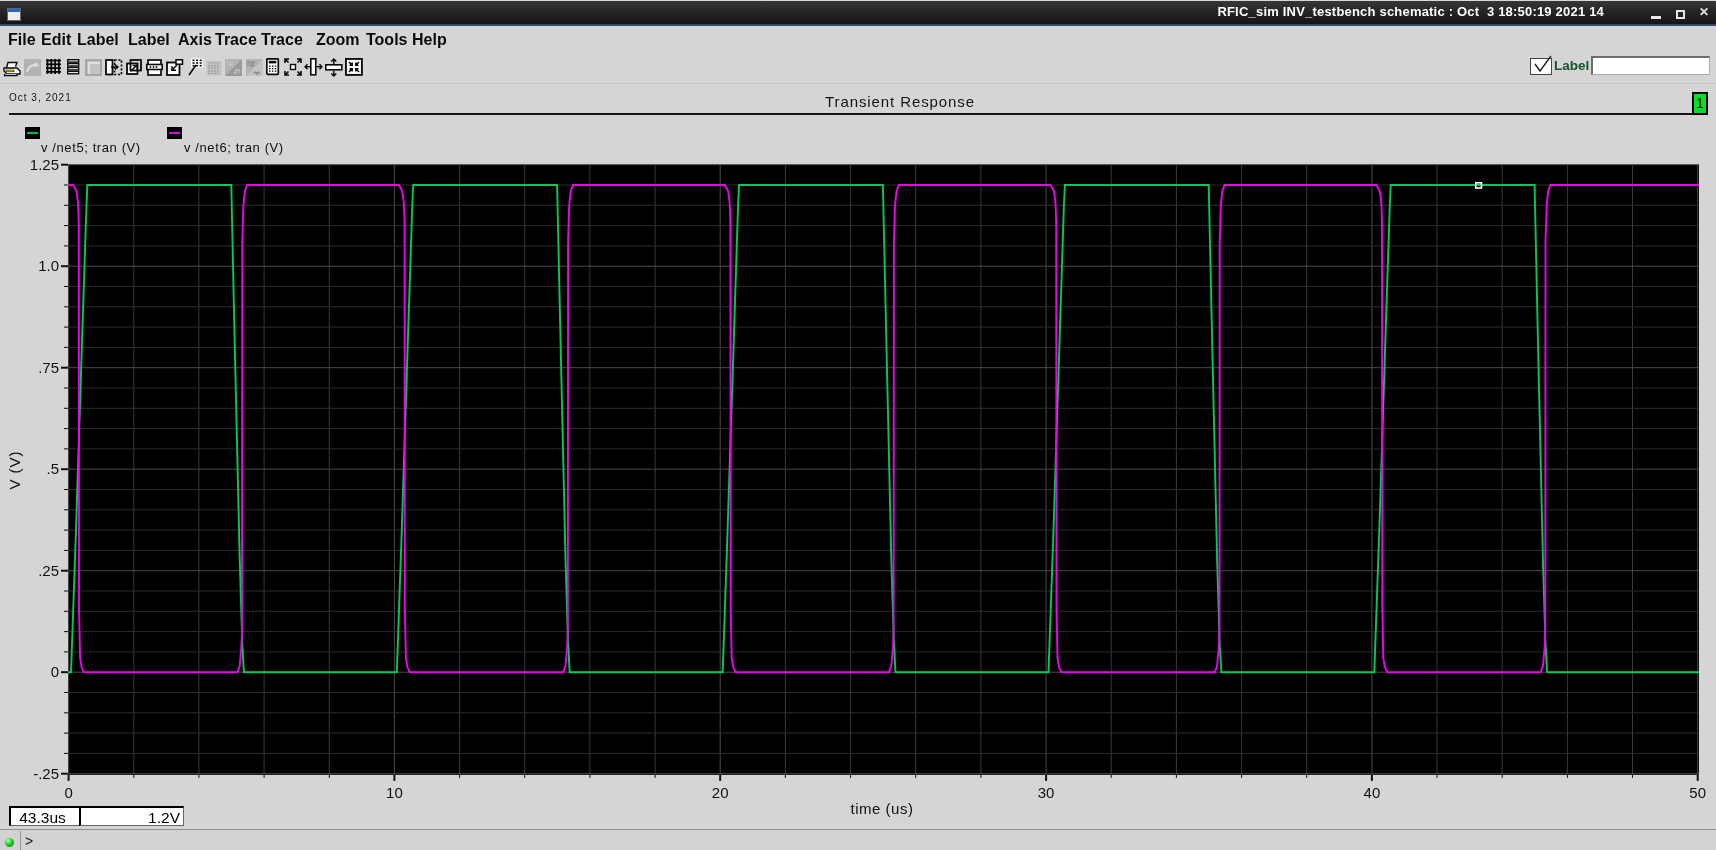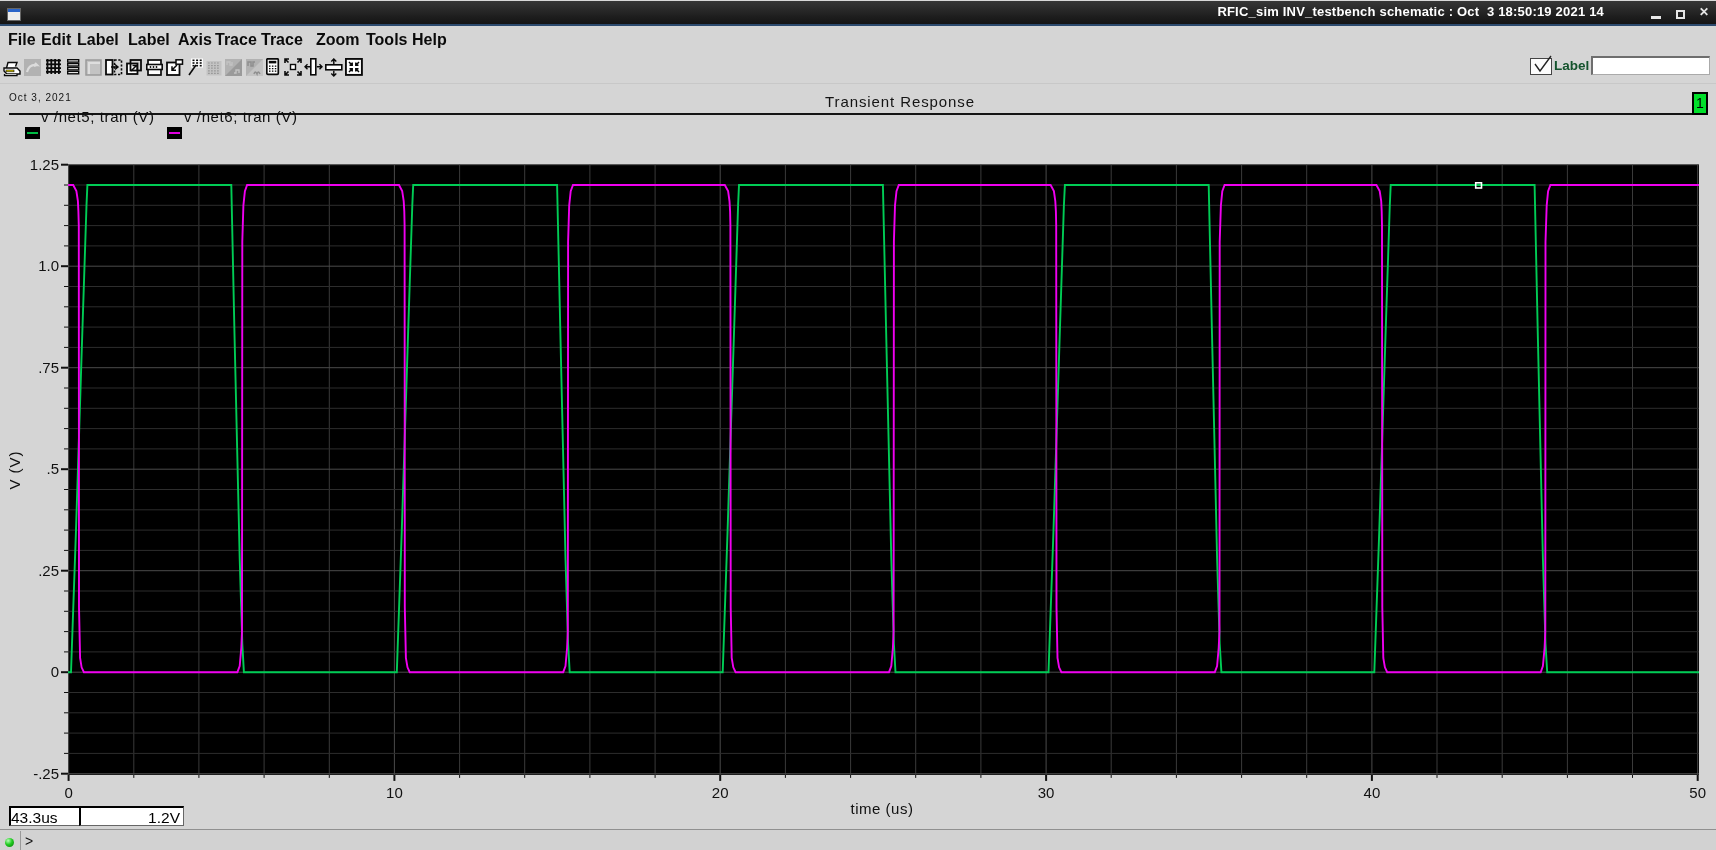--- a/index.html
+++ b/index.html
@@ -17,24 +17,24 @@
 .ticon{position:absolute;top:8px}
 .cklabel{left:1554px;top:58px;font-weight:bold;font-size:13.5px;color:#14532d}
 .ckbox{left:1530px;top:58px;width:22px;height:17px;background:#fcfcfc;border:1px solid #444}
 .tinput{left:1591px;top:56px;width:119px;height:19px;background:#fff;border-top:2px solid #6e6e6e;border-left:2px solid #6e6e6e;border-right:1px solid #aaa;border-bottom:1px solid #aaa}
 .hdrdate{left:9px;top:91.5px;font-size:10px;letter-spacing:1px;color:#141414}
 .hdrtitle{left:0;top:93px;width:1800px;text-align:center;font-size:15px;letter-spacing:0.9px;color:#141414}
 .hdrline{left:9px;top:113px;width:1684px;height:2px;background:#141414}
 .grnbox{left:1692px;top:92px;width:16px;height:23px;background:#00e02a;border:2px solid #000;text-align:center;font-size:14px;color:#000;line-height:19px}
 .sw{position:absolute;top:127px;width:15px;height:12px;background:#000}
 .swline{position:absolute;left:2px;top:5px;width:11px;height:2px}
-.legtxt{position:absolute;top:108px;font-size:15px;letter-spacing:0.6px;color:#0d0d0d}
+.legtxt{position:absolute;top:140px;font-size:13px;letter-spacing:0.6px;color:#0d0d0d}
 .ax{font-family:"Liberation Sans",sans-serif;font-size:15px;fill:#111}
 .ax2{font-family:"Liberation Sans",sans-serif;font-size:15px;letter-spacing:0.5px;fill:#111}
-.vbox1{left:9px;top:806px;width:70px;height:20px;background:#fff;border-top:2px solid #000;border-left:2px solid #000;border-bottom:1px solid #666;font-size:15.5px;color:#000;text-align:left;padding:1px 5px 0 0}
+.vbox1{left:9px;top:806px;width:70px;height:20px;background:#fff;border-top:2px solid #000;border-left:2px solid #000;border-bottom:1px solid #666;font-size:15.5px;color:#000;text-align:center;padding:1px 5px 0 0}
 .vbox2{left:79px;top:806px;width:105px;height:20px;background:#fff;border-top:2px solid #000;border-left:2px solid #000;border-bottom:1px solid #666;border-right:1px solid #666;font-size:15.5px;color:#000;text-align:right;padding:1px 3px 8px 0}
 .statusbar{left:0;top:829px;width:1716px;height:21px;background:#d2d2d2;border-top:1px solid #909090}
 .sdiv{left:20px;top:831px;width:1px;height:19px;background:#999}
 .led{left:5px;top:838px;width:9px;height:9px;border-radius:50%;background:radial-gradient(circle at 35% 30%,#b8ffb8,#22cc22 45%,#067806)}
 .prompt{left:25px;top:833px;font-size:14px;color:#111}
 </style></head>
 <body>
 <div class="abs titlebar"></div>
 <div class="abs wicon"></div>
 <div class="abs wtitle">RFIC_sim INV_testbench schematic : Oct  3 18:50:19 2021 14</div>

